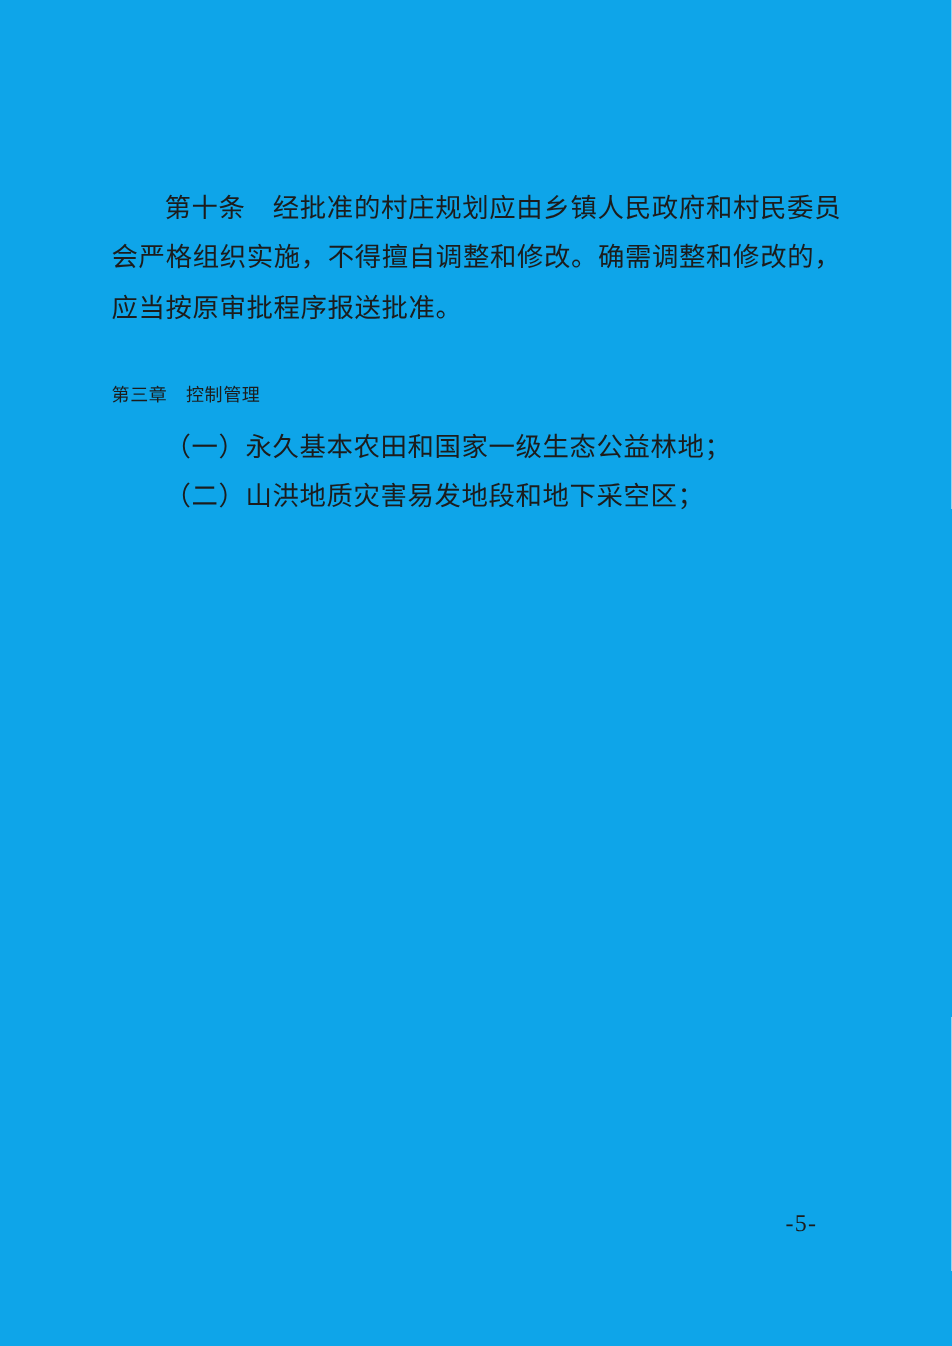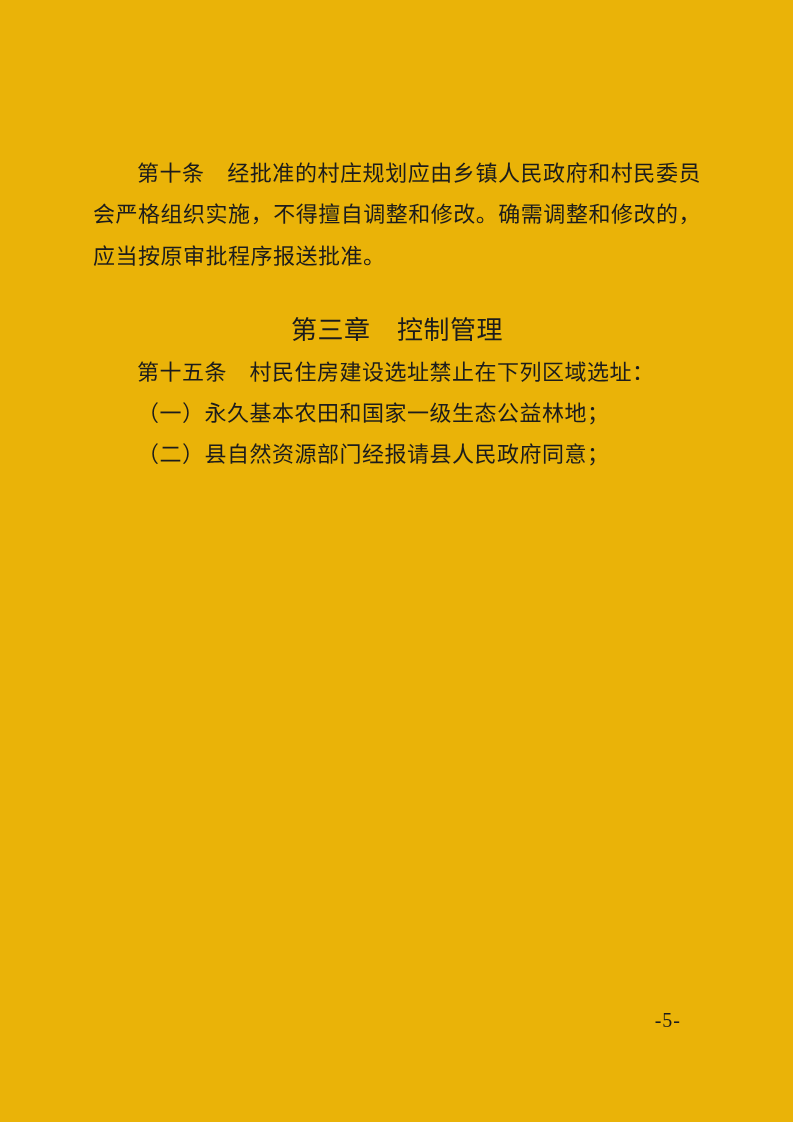--- a/index.html
+++ b/index.html
@@ -5,21 +5,21 @@
 <style>
   html, body {
     margin: 0;
     padding: 0;
     background: #ffffff;
   }
   .page {
     position: relative;
     width: 793px;
     height: 1122px;
-    background: #eab308;
+    background: #0ea5e9;
     overflow: hidden;
     font-family: "Liberation Serif", "DejaVu Serif", serif;
     color: #1c1c1c;
   }
   .content {
     position: absolute;
     left: 93px;
     top: 153px;
     width: 608px;
   }
@@ -27,42 +27,41 @@
     margin: 0;
     font-size: 22px;
     line-height: 41.4px;
     letter-spacing: 0.5px;
     text-align: justify;
     text-indent: 2em;
     word-break: break-all;
   }
   .chapter {
     margin: 33px 0 0 0;
-    font-size: 26px;
+    font-size: 15px;
     font-weight: normal;
     line-height: 41.4px;
     letter-spacing: 0.5px;
-    text-align: center;
+    text-align: left;
     text-indent: 0;
   }
   .page-number {
     position: absolute;
     top: 1008px;
     right: 112px;
     font-size: 20px;
     line-height: 24px;
     letter-spacing: 1px;
     color: #1c1c1c;
   }
 </style>
 </head>
 <body>
 
 <div class="page">
   <main class="content">
     <p class="para">第十条　经批准的村庄规划应由乡镇人民政府和村民委员会严格组织实施，不得擅自调整和修改。确需调整和修改的，应当按原审批程序报送批准。</p>
     <h2 class="chapter">第三章　控制管理</h2>
-    <p class="para">第十五条　村民住房建设选址禁止在下列区域选址：</p>
     <p class="para">（一）永久基本农田和国家一级生态公益林地；</p>
-    <p class="para">（二）县自然资源部门经报请县人民政府同意；</p>
+    <p class="para">（二）山洪地质灾害易发地段和地下采空区；</p>
   </main>
   <footer class="page-number">-5-</footer>
 </div>
 
 </body></html>

